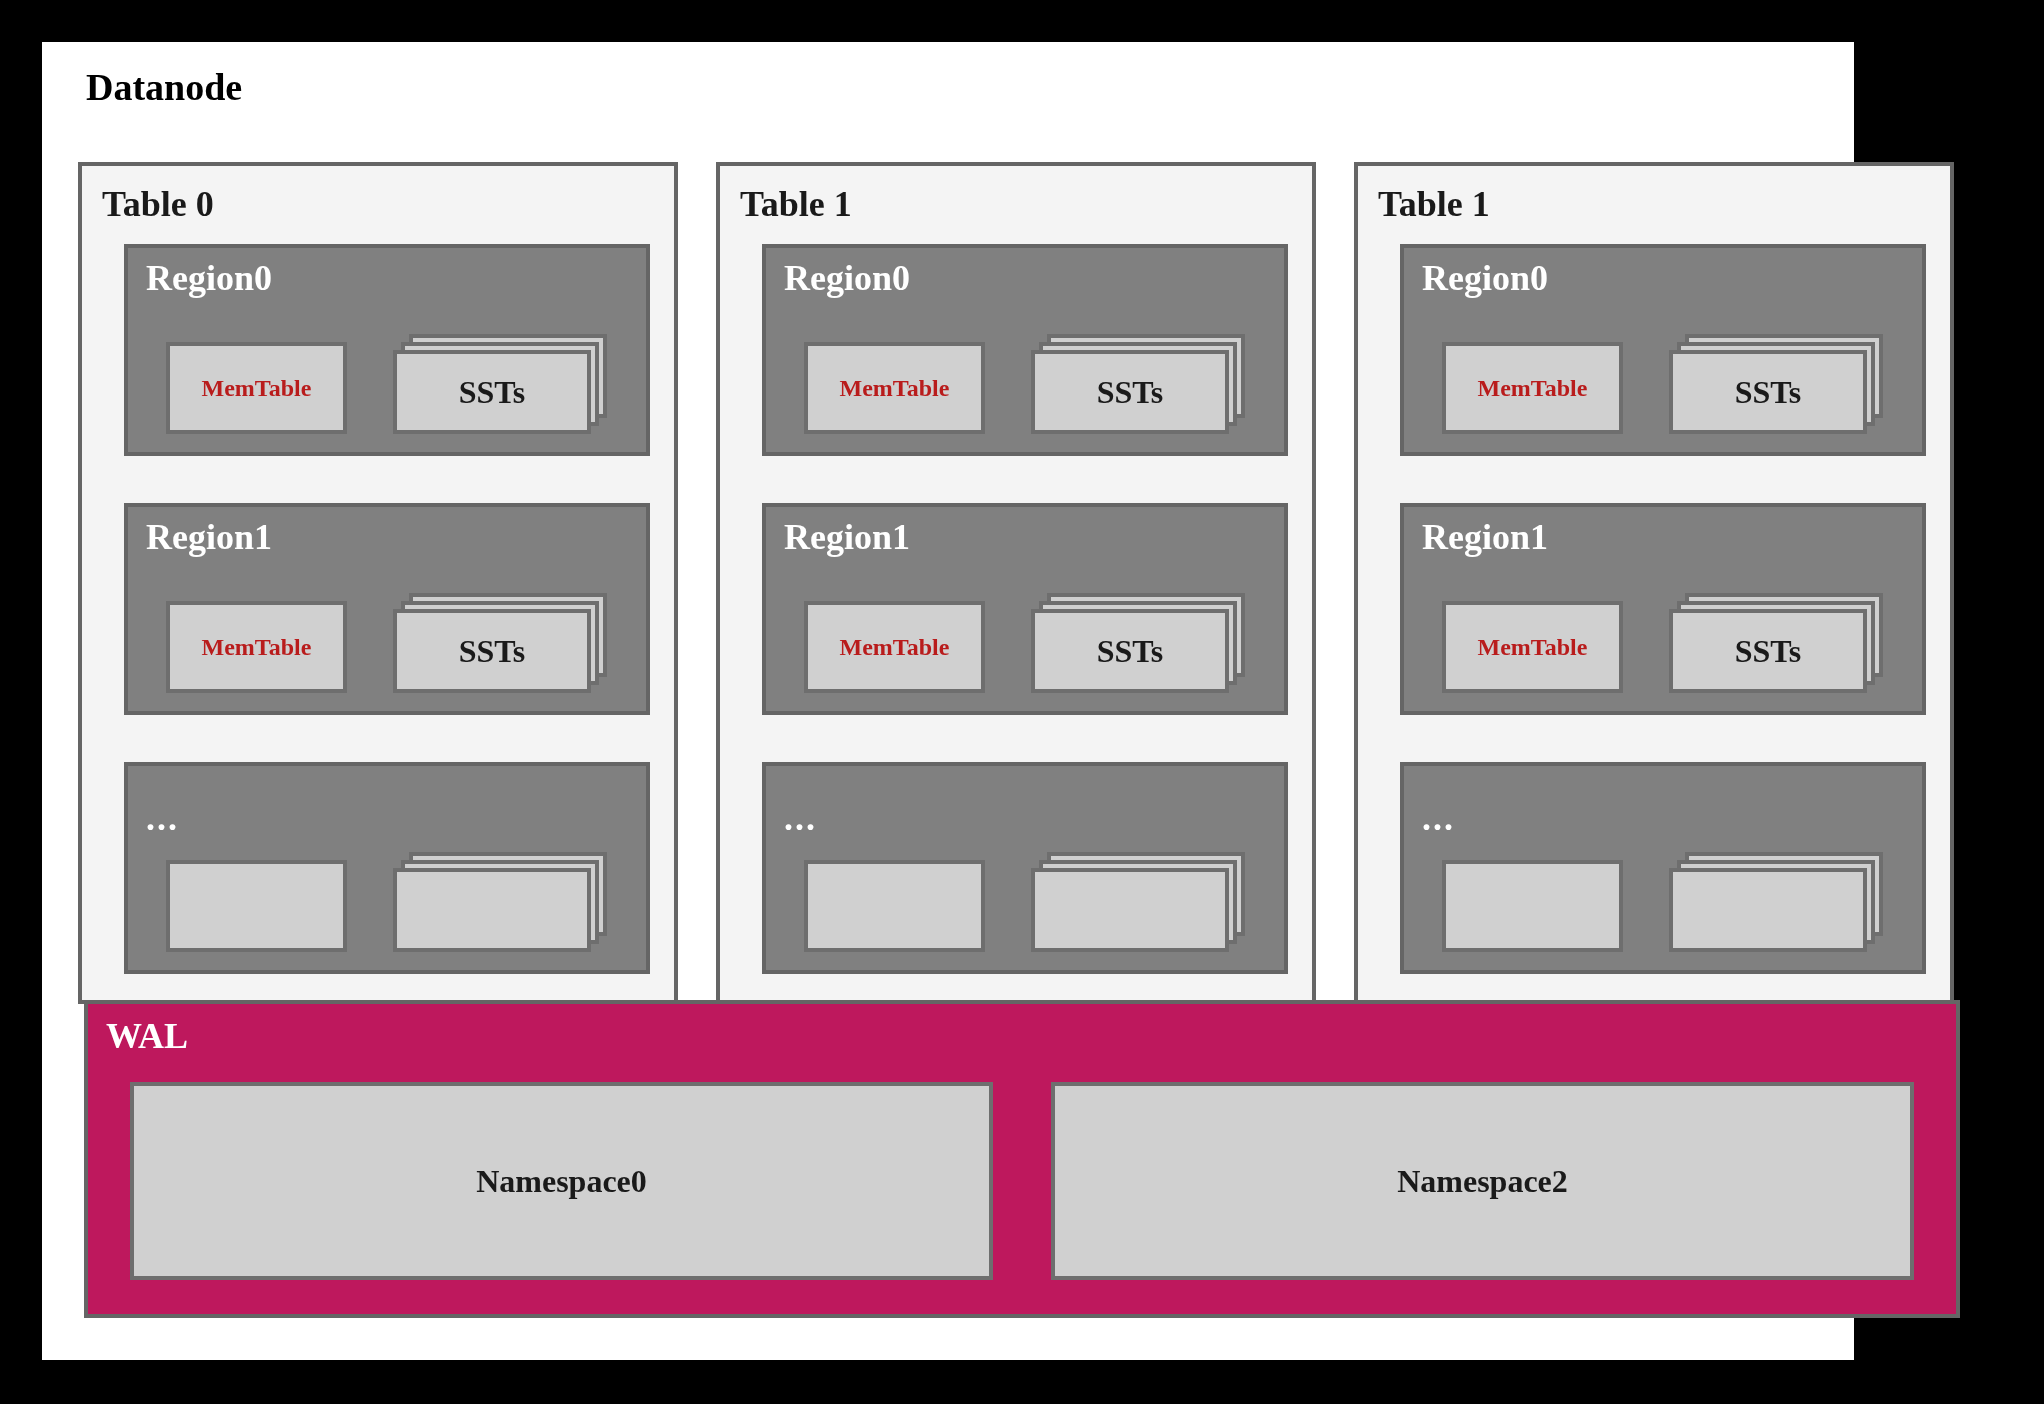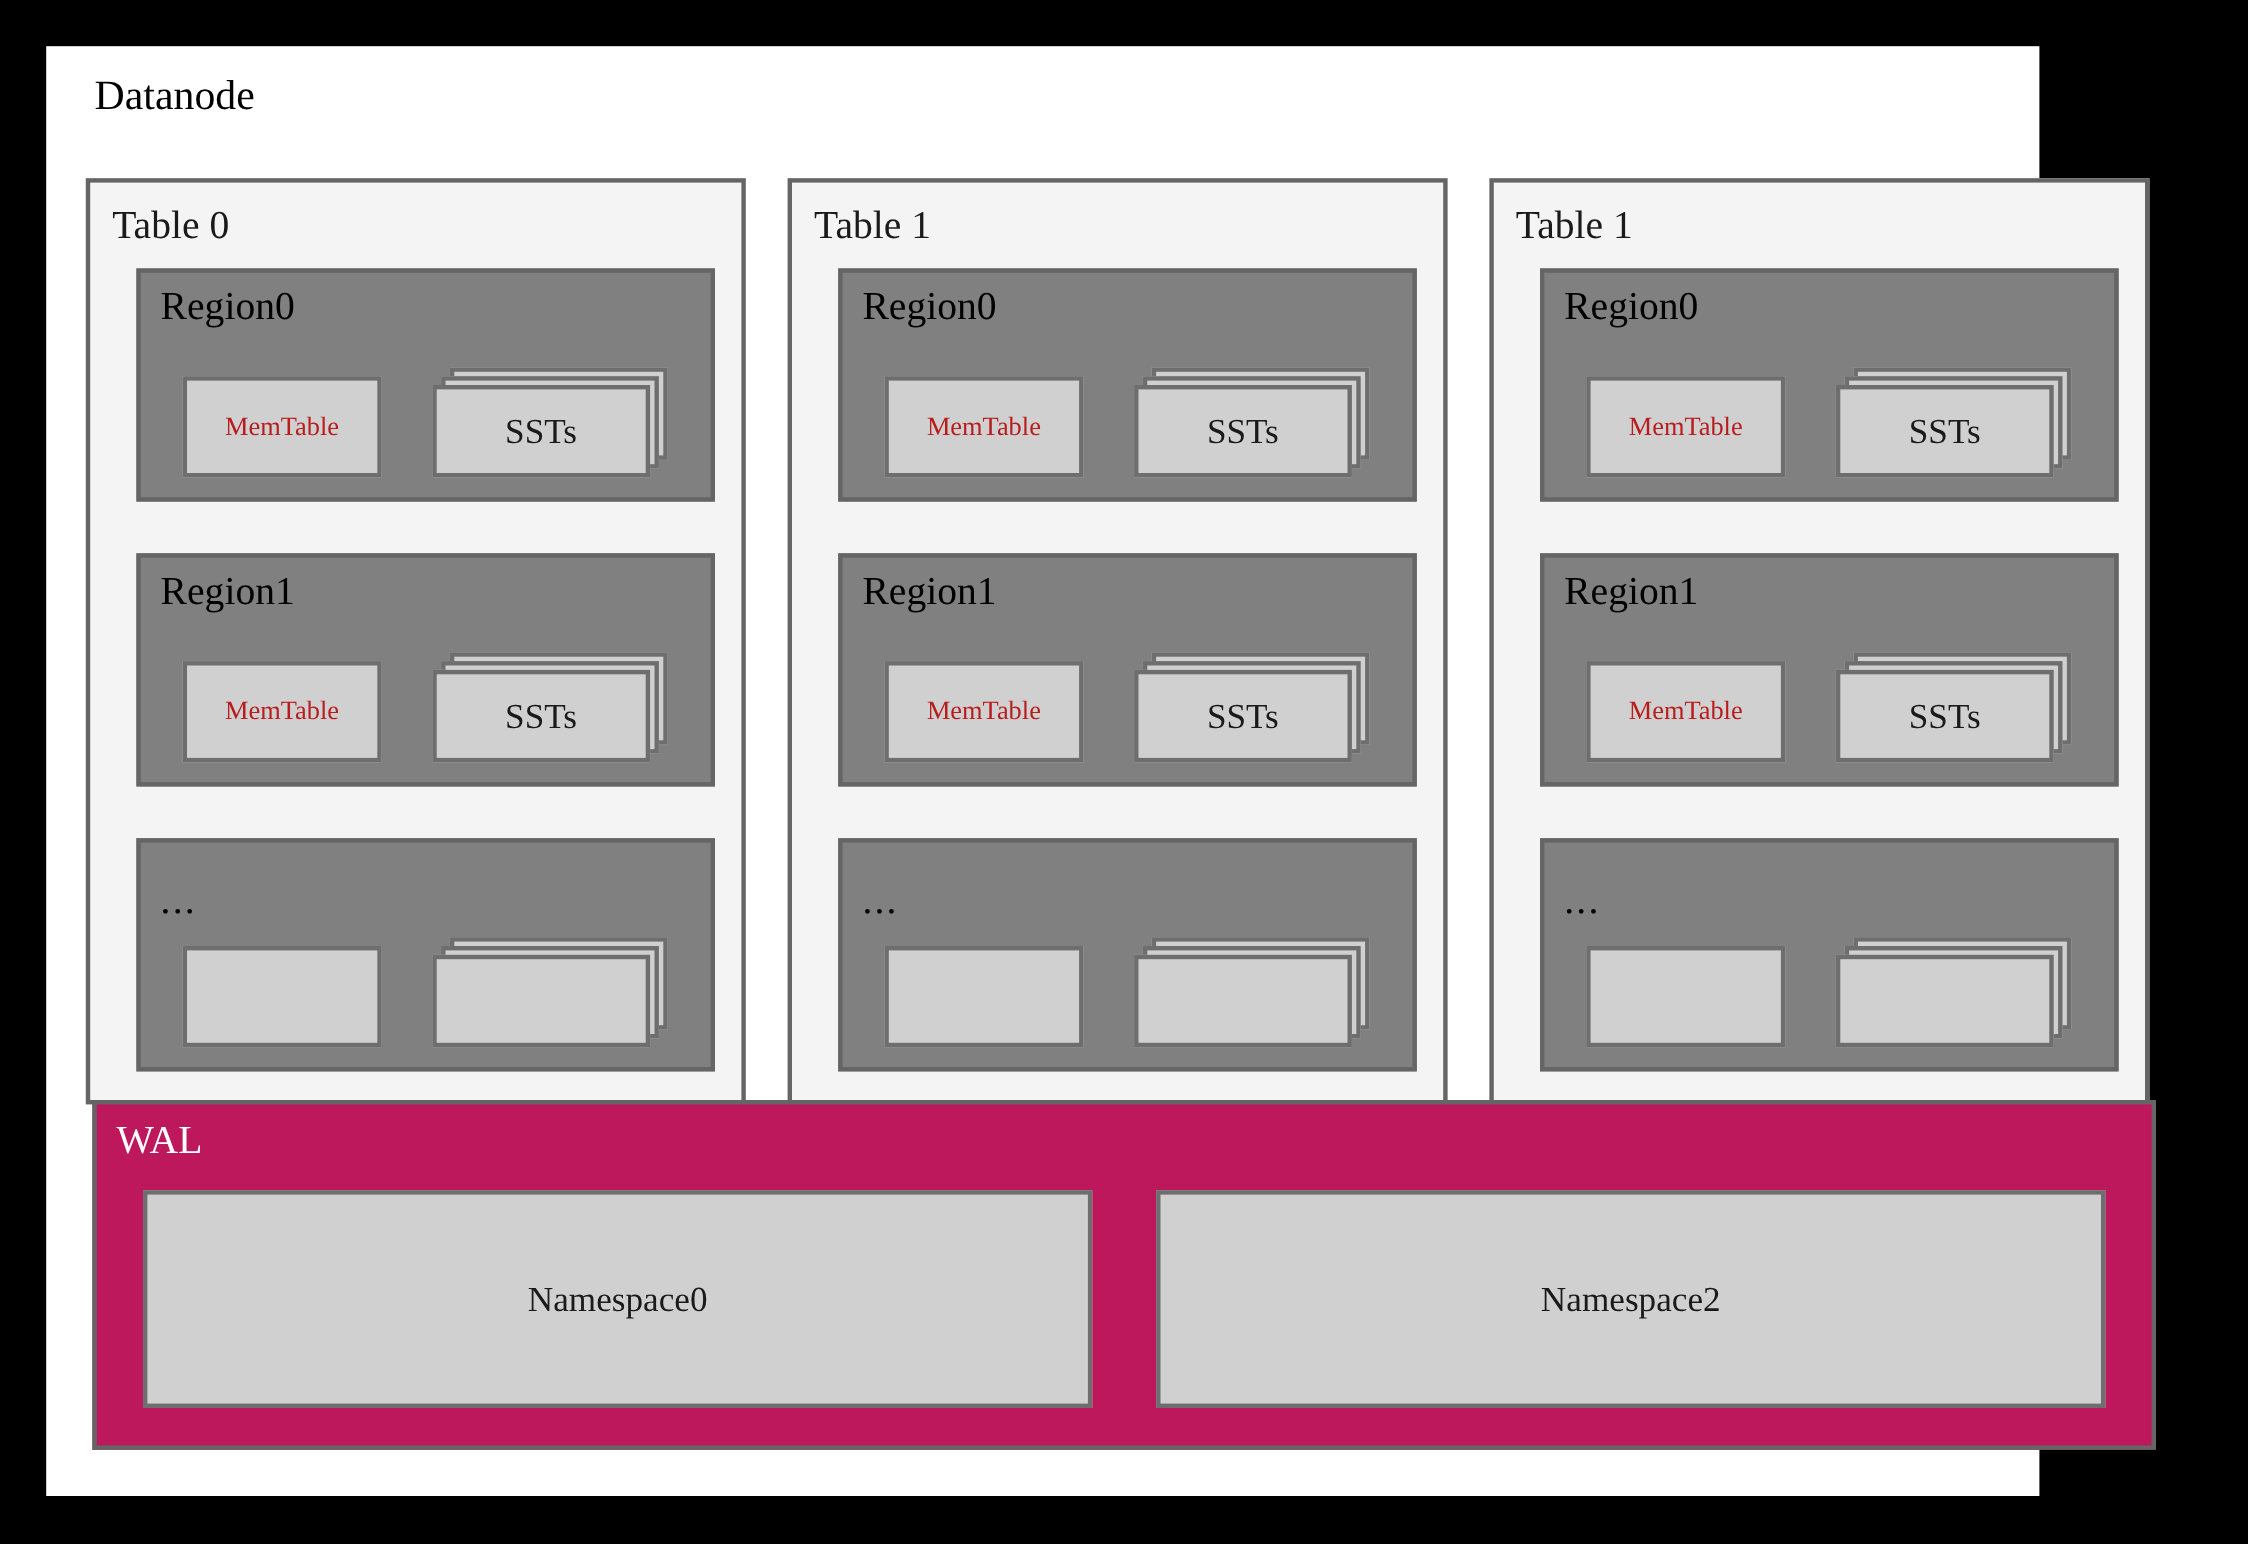--- a/index.html
+++ b/index.html
@@ -16,20 +16,21 @@
 
   
   #canvas {
     position: absolute;
     left: 42px;
     top: 42px;
     width: 1812px;
     height: 1318px;
     background: #ffffff;
     box-sizing: border-box;
+    font-weight: bold;
   }
 
   
   .datanode-title {
     position: absolute;
     left: 44px;
     top: 26px;
     font-size: 38px;
     color: #000000;
     line-height: 1;
@@ -83,21 +84,21 @@
     box-sizing: border-box;
     height: 212px;
     position: relative;
   }
 
   .region-label {
     position: absolute;
     left: 18px;
     top: 12px;
     font-size: 36px;
-    color: #000000;
+    color: #ffffff;
     line-height: 1;
     white-space: nowrap;
   }
 
   .region-label.ellipsis {
     font-size: 36px;
     top: 34px;
     letter-spacing: 2px;
   }
 

